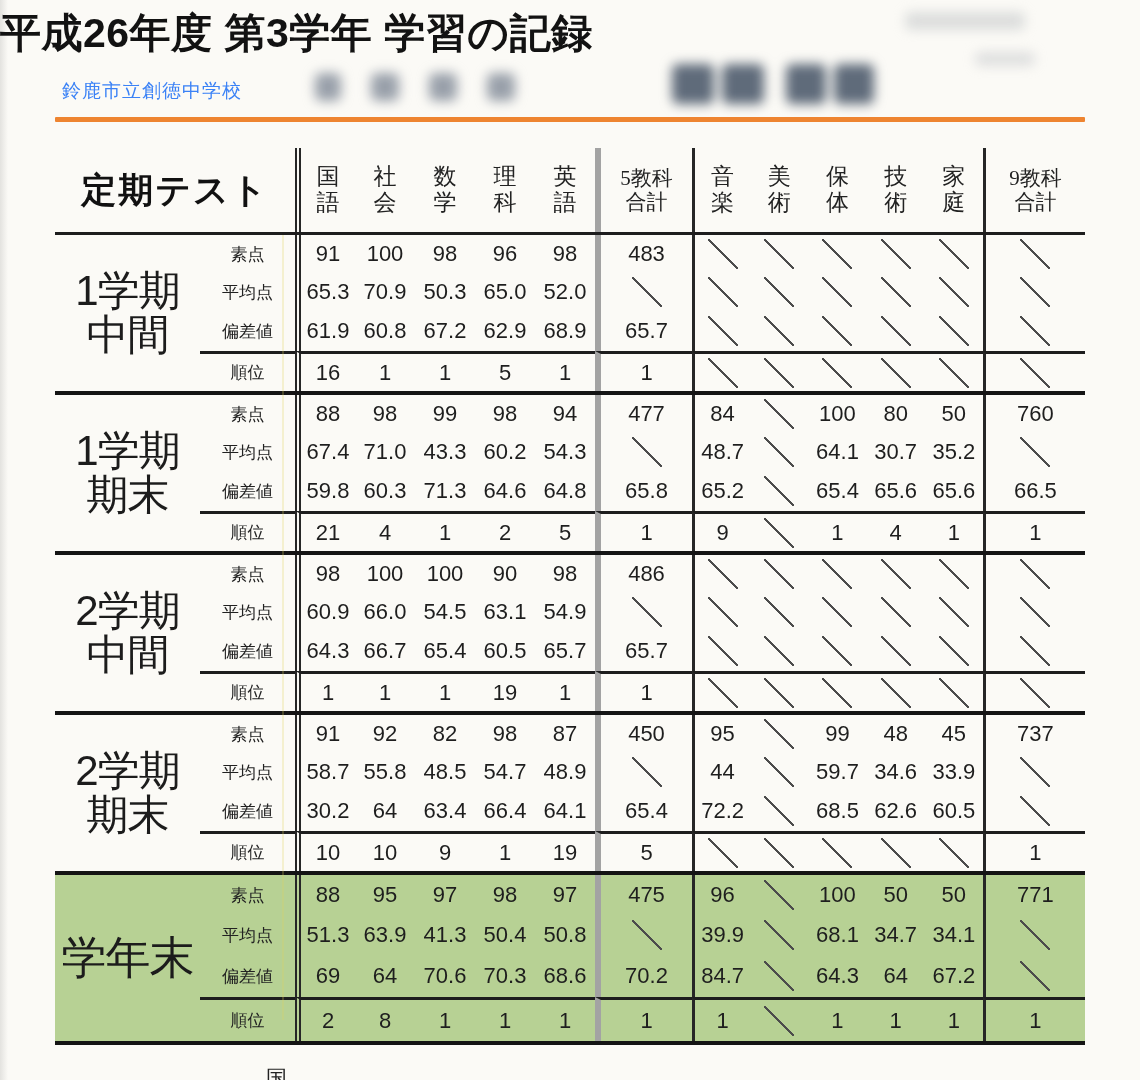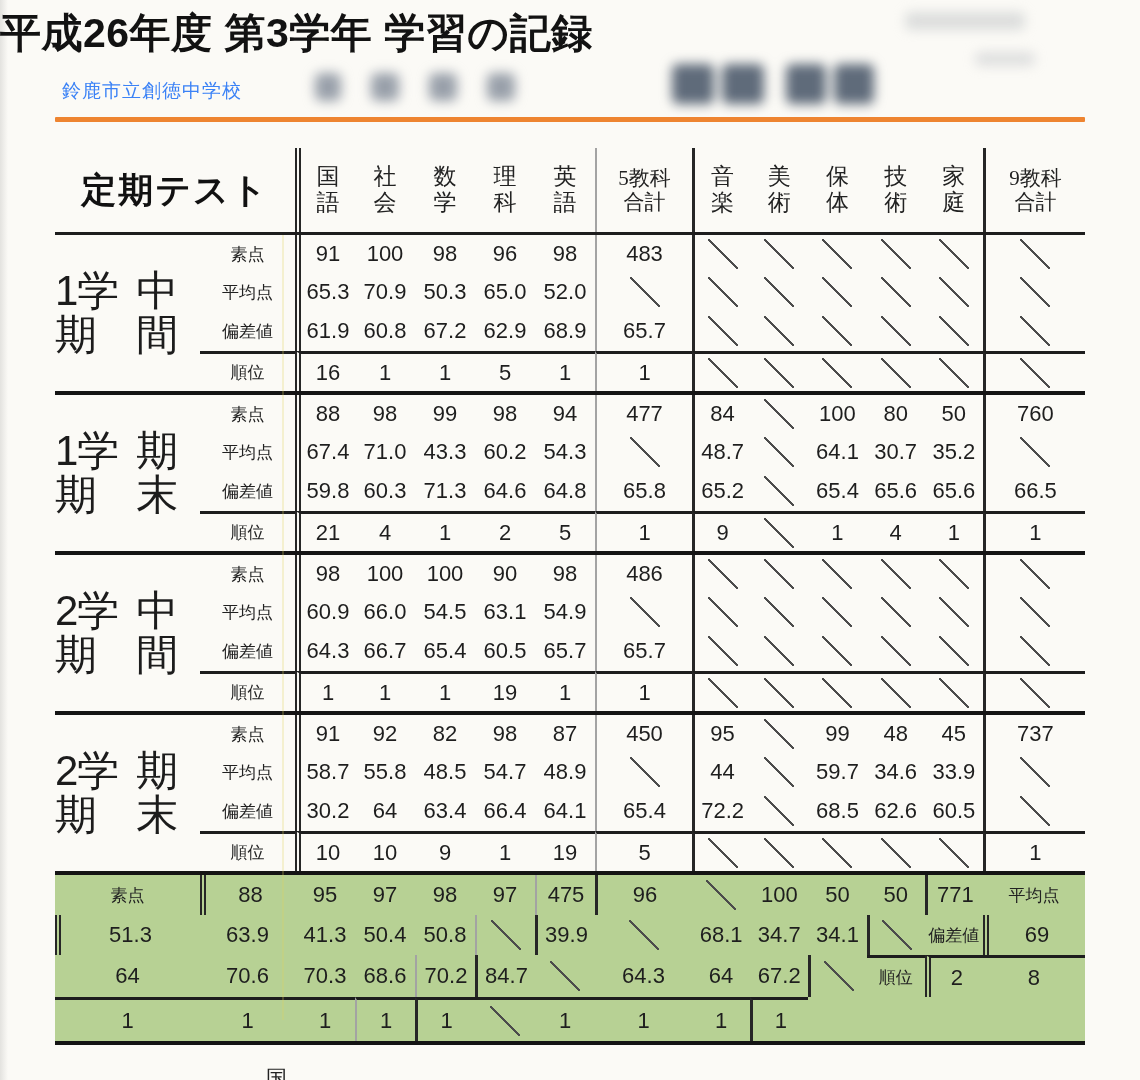--- a/index.html
+++ b/index.html
@@ -29,27 +29,27 @@
   
   .tbl{position:absolute;left:55px;top:148px;width:1030px;}
   .grid{display:grid;grid-template-columns:145px 95px repeat(5,60px) 97px repeat(5,58.2px) 102px;}
   .grid.header{grid-template-rows:84px;border-bottom:3px solid #1d1d1d;font-family:Liberation Serif, serif;}
   .block{grid-template-rows:38px 38px 40px 40px;border-bottom:4px solid #141414;}
   .block.hl{grid-template-rows:40px 40px 42px 44px;background:#b7d194;}
   .c{display:flex;align-items:center;justify-content:center;box-sizing:border-box;}
   .corner{grid-column:1 / span 2;font-size:35px;font-weight:bold;letter-spacing:2px;color:#111;}
   .hcol{flex-direction:column;font-size:23px;line-height:26px;color:#222;}
   .hcol.tot{font-size:21px;line-height:24px;}
-  .period{grid-column:1;grid-row:span 4;flex-direction:row;font-size:42px;
+  .period{grid-column:1;grid-row:span 4;flex-direction:column;font-size:42px;
     line-height:1.04;letter-spacing:-1px;color:#1c1c1c;}
   .period.one{font-size:45px;}
   .sublab{font-size:17px;color:#222;}
   .val{font-size:22px;color:#1e1e1e;}
   .v-double{border-left:6px double #262626;}
-  .v-thin{border-left:2px solid #a3a3a3;}
+  .v-thin{border-left:6px solid #a3a3a3;}
   .v-med{border-left:3px solid #262626;}
   .topline{border-top:3px solid #1d1d1d;}
   .diag{width:30px;height:30px;flex:none;
     background:linear-gradient(45deg,transparent 46.8%,#4c4c4c 46.8%,#4c4c4c 53.2%,transparent 53.2%);}
   .scan-line{position:absolute;left:282px;top:235px;width:2px;height:785px;background:rgba(222,210,90,.25);}
   .partial-glyph{position:absolute;left:266px;top:1067px;height:13px;overflow:hidden;
     font-size:21px;color:#222;line-height:21px;}
 </style>
 </head>
 <body>
@@ -494,20 +494,23 @@
         </div>
         <div class="c val topline">
           <span class="diag"></span>
         </div>
         <div class="c val topline">
           <span class="diag"></span>
         </div>
         <div class="c val v-med topline">1</div>
       </div>
       <div class="grid block hl">
+        <div class="c period one">
+          <div>学年末</div>
+        </div>
         <div class="c sublab">素点</div>
         <div class="c val v-double">88</div>
         <div class="c val">95</div>
         <div class="c val">97</div>
         <div class="c val">98</div>
         <div class="c val">97</div>
         <div class="c val v-thin">475</div>
         <div class="c val v-med">96</div>
         <div class="c val">
           <span class="diag"></span>

